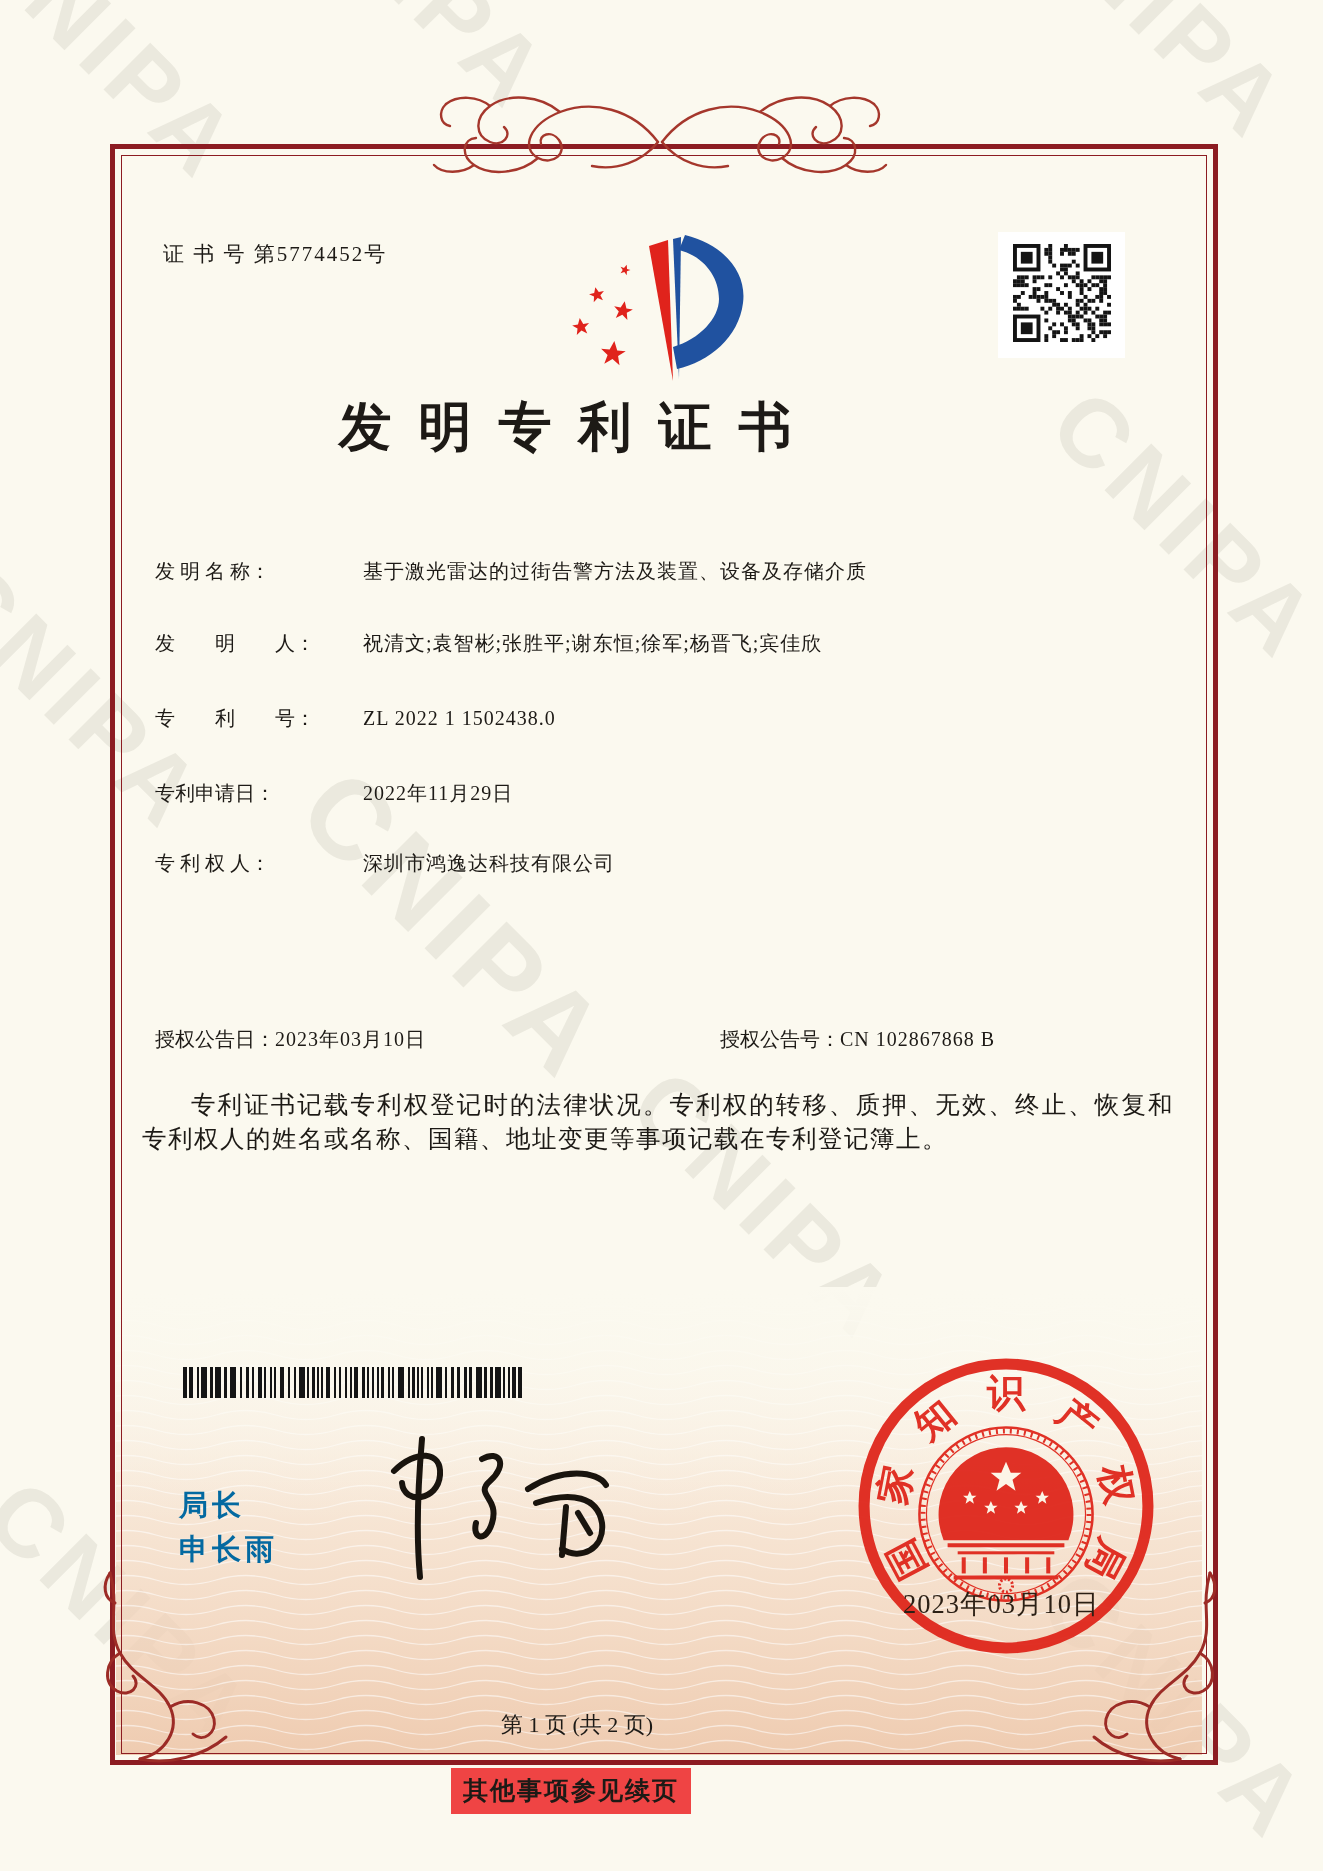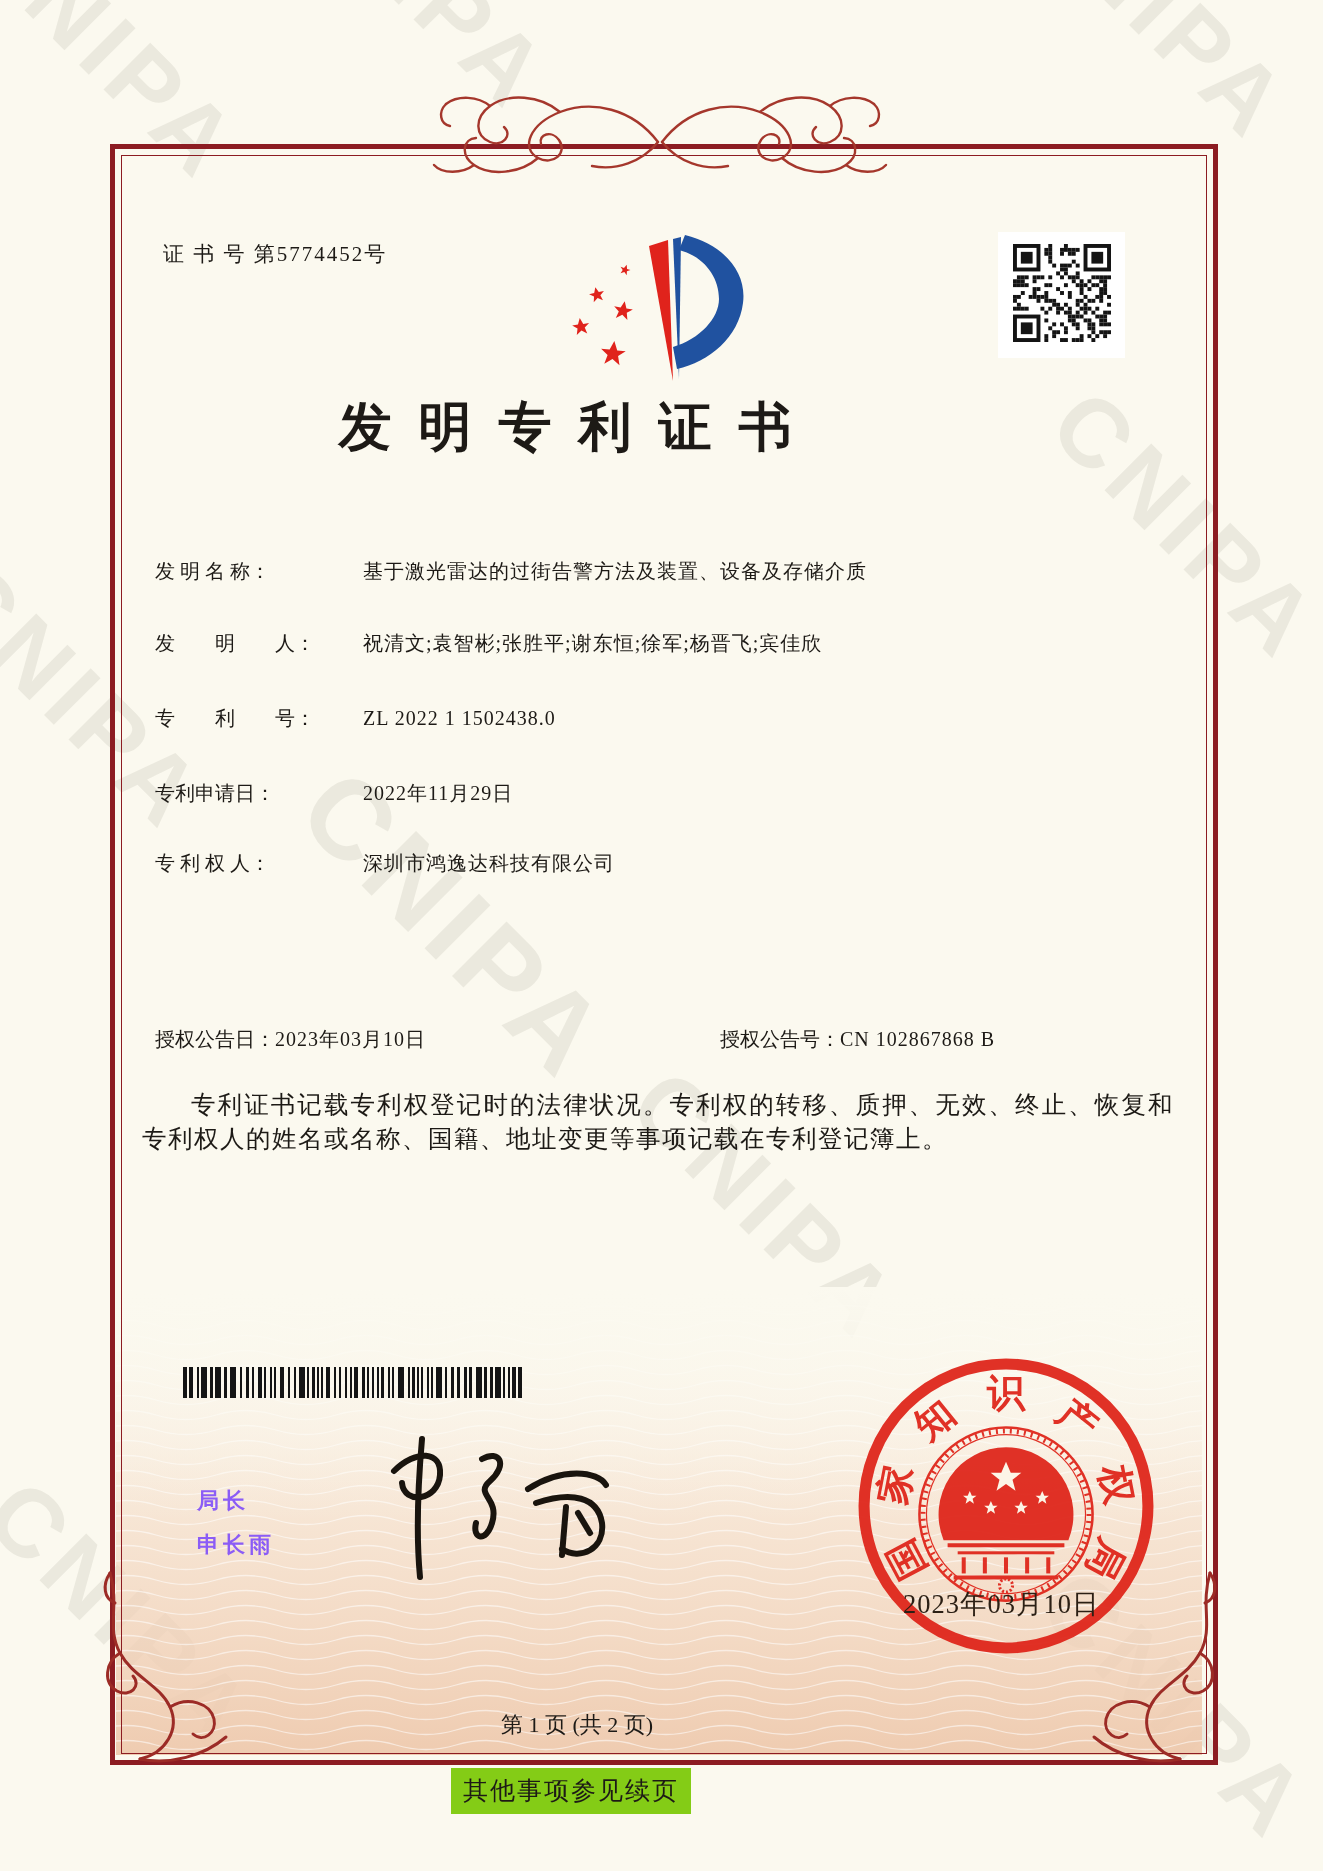--- a/index.html
+++ b/index.html
@@ -25,29 +25,29 @@
   .frow{left:155px;font-size:20px;white-space:nowrap;}
   .frow .lbl{display:inline-block;min-width:208px;}
   .frow .val{letter-spacing:1px;}
   .addr{white-space:normal;width:940px;line-height:40px;}
   .addr .val{display:inline-block;vertical-align:top;width:720px;letter-spacing:1px;}
   .grant2{position:absolute;left:565px;top:0;white-space:nowrap;}
   .bodytext{left:142px;top:1088px;width:1032px;font-size:24.5px;line-height:33.5px;
       text-align:justify;letter-spacing:1.5px;}
   .bodytext p{margin:0 0 17px 0;text-indent:2em;}
   .barcode{left:183px;top:1367px;}
-  .officer{left:197px;font-family:"Liberation Sans",sans-serif;font-weight:700;
-      font-size:22px;letter-spacing:4px;color:#8b5cf6;}
+  .officer{left:179px;font-family:"Liberation Sans",sans-serif;font-weight:700;
+      font-size:29px;letter-spacing:4px;color:#0369a1;}
   .sig{left:370px;top:1425px;}
   .seal{left:855px;top:1355px;z-index:6;}
   .seal-date{left:903px;top:1586px;width:210px;font-size:26.5px;color:#2b1f14;
       z-index:7;letter-spacing:1px;}
   .page-info{left:277px;top:1710px;width:600px;text-align:center;font-size:22px;z-index:5;}
-  .cont-note{left:451px;top:1768px;width:240px;height:46px;background:#84cc16;
-      text-align:center;font-size:25px;line-height:46px;letter-spacing:2px;z-index:5;}
+  .cont-note{left:451px;top:1768px;width:240px;height:46px;background:#ef4444;
+      text-align:center;font-size:25px;line-height:46px;letter-spacing:2px;z-index:5;font-weight:bold;}
 </style>
 </head>
 <body>
 
 <div class="page">
 
   <div class="wm" style="left:-60px;top:-10px;">CNIPA</div>
   <div class="wm" style="left:250px;top:-80px;">CNIPA</div>
   <div class="wm" style="left:990px;top:-50px;">CNIPA</div>
   <div class="wm" style="left:-95px;top:640px;">CNIPA</div>

